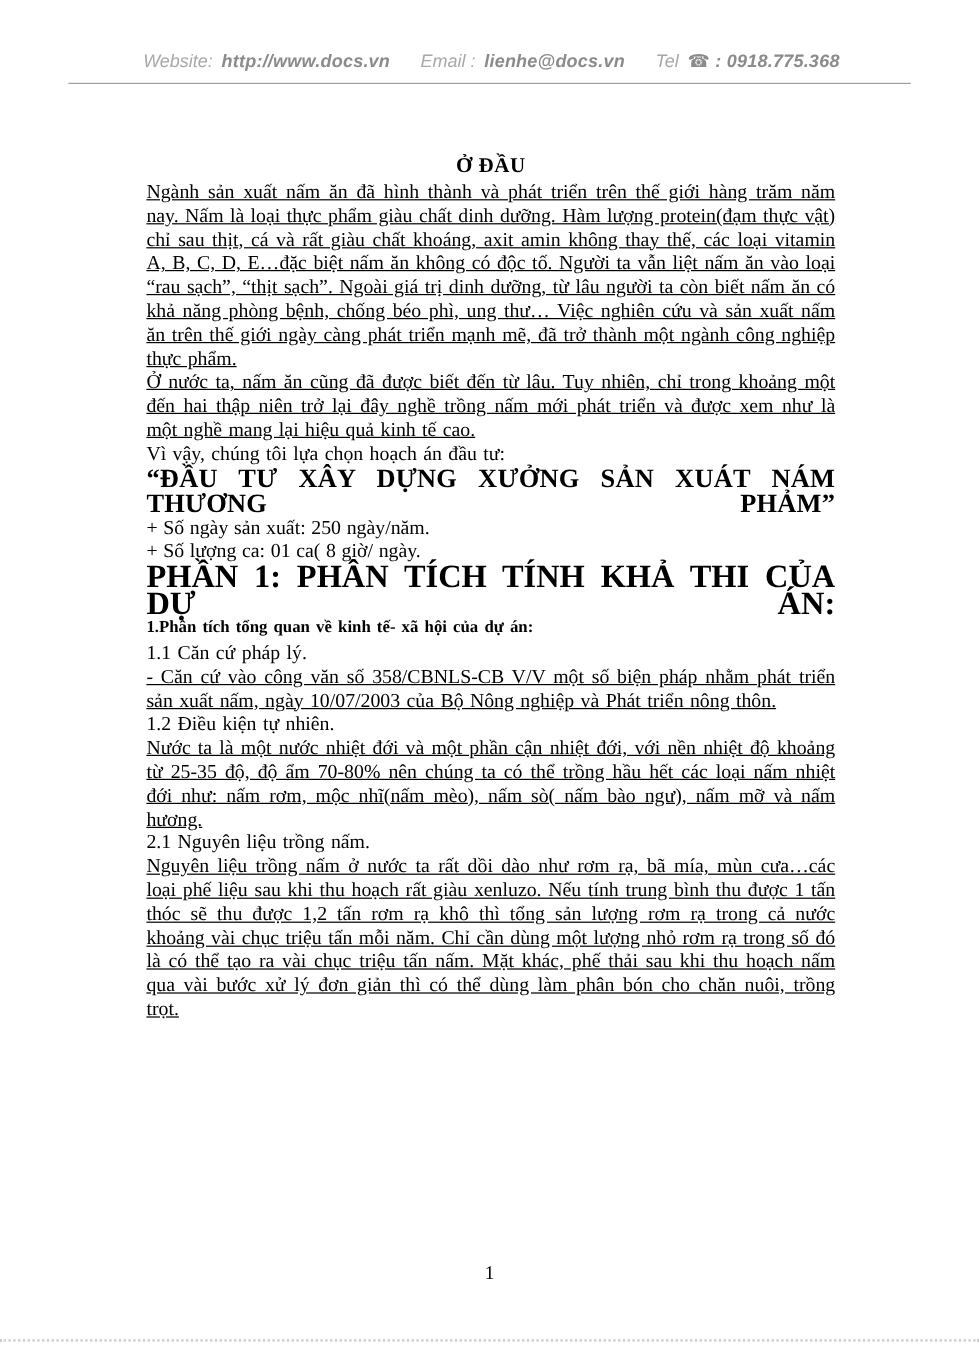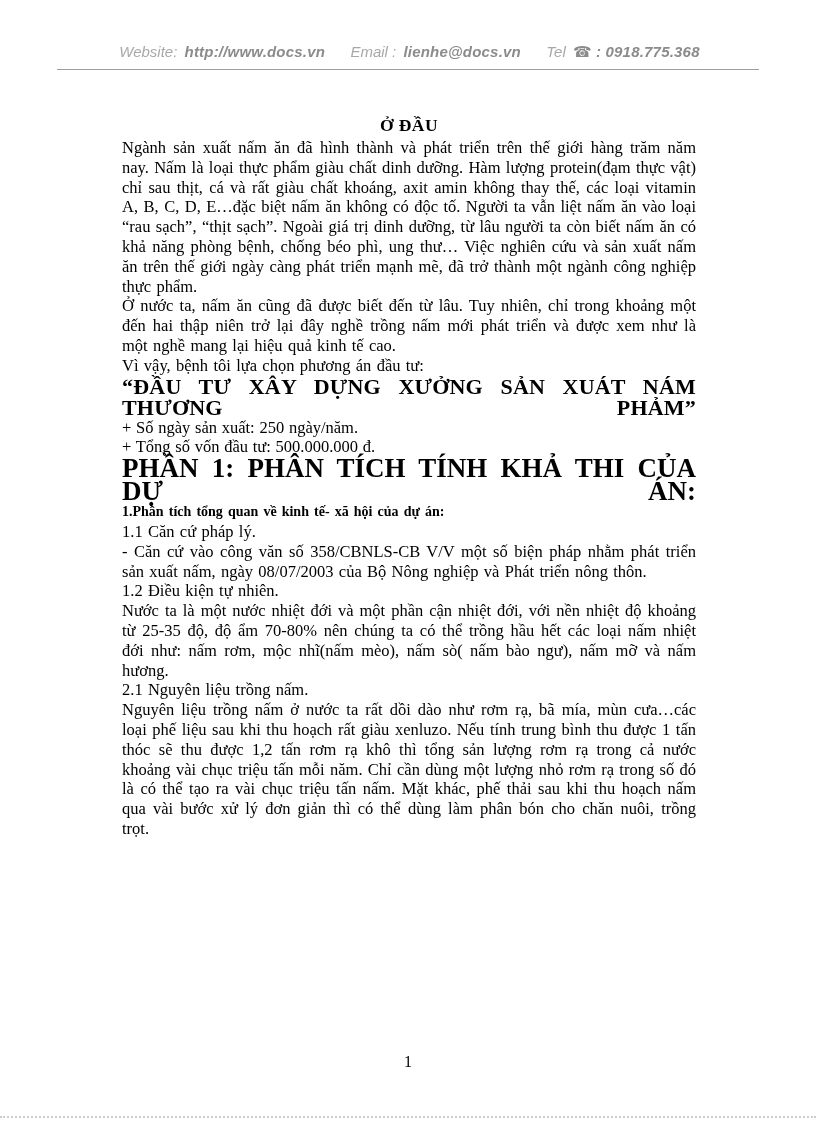--- a/index.html
+++ b/index.html
@@ -27,35 +27,36 @@
     white-space: nowrap;
   }
   .hdr-label { color: #a8a8a8; font-weight: normal; margin: 0 3px; }
   .hdr-value { color: #8b8b8b; font-weight: bold; letter-spacing: 0.2px; }
   .hdr-gap   { display: inline-block; width: 14px; }
   .phone-glyph { font-style: normal; color: #8b8b8b; }
 
   
   .content {
     position: absolute;
-    left: 122px; top: 112px; width: 574px;
+    left: 122px; top: 124px; width: 574px;
     font-size: 16.5px;
     line-height: 19.8px;
   }
   .blk { margin: 0; }
   .blk-title {
     text-align: center;
     font-weight: bold;
     font-size: 17.5px;
     line-height: 26px;
     letter-spacing: 0.4px;
   }
   .blk-p {
     text-align: justify;
     word-spacing: 1.2px;
+    text-decoration: underline;
   }
   .blk-line { word-spacing: 1.2px; }
   .blk-item { word-spacing: 0.6px; }
   .blk-quote {
     font-weight: bold;
     font-size: 22px;
     line-height: 21px;
     text-align: justify;
     text-align-last: justify;
     letter-spacing: 0.2px;
@@ -101,28 +102,28 @@
     <span class="hdr-gap"></span>
     <span class="hdr-label">Tel</span>
     <span class="hdr-value phone-glyph">☎</span>
     <span class="hdr-value">: 0918.775.368</span>
   </div>
 
   <div class="content">
       <div class="blk blk-title">Ở ĐẦU</div>
       <div class="blk blk-p">Ngành sản xuất nấm ăn đã hình thành và phát triển trên thế giới hàng trăm năm nay. Nấm là loại thực phẩm giàu chất dinh dưỡng. Hàm lượng protein(đạm thực vật) chỉ sau thịt, cá và rất giàu chất khoáng, axit amin không thay thế, các loại vitamin A, B, C, D, E…đặc biệt nấm ăn không có độc tố. Người ta vẫn liệt nấm ăn vào loại “rau sạch”, “thịt sạch”. Ngoài giá trị dinh dưỡng, từ lâu người ta còn biết nấm ăn có khả năng phòng bệnh, chống béo phì, ung thư… Việc nghiên cứu và sản xuất nấm ăn trên thế giới ngày càng phát triển mạnh mẽ, đã trở thành một ngành công nghiệp thực phẩm.</div>
       <div class="blk blk-p">Ở nước ta, nấm ăn cũng đã được biết đến từ lâu. Tuy nhiên, chỉ trong khoảng một đến hai thập niên trở lại đây nghề trồng nấm mới phát triển và được xem như là một nghề mang lại hiệu quả kinh tế cao.</div>
-      <div class="blk blk-line">Vì vậy, bệnh tôi lựa chọn phương án đầu tư:</div>
+      <div class="blk blk-line">Vì vậy, chúng tôi lựa chọn hoạch án đầu tư:</div>
       <div class="blk blk-quote">“ĐẦU TƯ XÂY DỰNG XƯỞNG SẢN XUÁT NÁM THƯƠNG PHẢM”</div>
       <div class="blk blk-item">+ Số ngày sản xuất: 250 ngày/năm.</div>
-      <div class="blk blk-item">+ Tổng số vốn đầu tư: 500.000.000 đ.</div>
+      <div class="blk blk-item">+ Số lượng ca: 01 ca( 8 giờ/ ngày.</div>
       <div class="blk blk-h1">PHẦN 1: PHÂN TÍCH TÍNH KHẢ THI CỦA DỰ ÁN:</div>
       <div class="blk blk-h2">1.Phân tích tổng quan về kinh tế- xã hội của dự án:</div>
       <div class="blk blk-line">1.1 Căn cứ pháp lý.</div>
-      <div class="blk blk-p">- Căn cứ vào công văn số 358/CBNLS-CB V/V một số biện pháp nhằm phát triển sản xuất nấm, ngày 08/07/2003 của Bộ Nông nghiệp và Phát triển nông thôn.</div>
+      <div class="blk blk-p">- Căn cứ vào công văn số 358/CBNLS-CB V/V một số biện pháp nhằm phát triển sản xuất nấm, ngày 10/07/2003 của Bộ Nông nghiệp và Phát triển nông thôn.</div>
       <div class="blk blk-line">1.2 Điều kiện tự nhiên.</div>
       <div class="blk blk-p">Nước ta là một nước nhiệt đới và một phần cận nhiệt đới, với nền nhiệt độ khoảng từ 25-35 độ, độ ẩm 70-80% nên chúng ta có thể trồng hầu hết các loại nấm nhiệt đới như: nấm rơm, mộc nhĩ(nấm mèo), nấm sò( nấm bào ngư), nấm mỡ và nấm hương.</div>
       <div class="blk blk-line">2.1 Nguyên liệu trồng nấm.</div>
       <div class="blk blk-p">Nguyên liệu trồng nấm ở nước ta rất dồi dào như rơm rạ, bã mía, mùn cưa…các loại phế liệu sau khi thu hoạch rất giàu xenluzo. Nếu tính trung bình thu được 1 tấn thóc sẽ thu được 1,2 tấn rơm rạ khô thì tổng sản lượng rơm rạ trong cả nước khoảng vài chục triệu tấn mỗi năm. Chỉ cần dùng một lượng nhỏ rơm rạ trong số đó là có thể tạo ra vài chục triệu tấn nấm. Mặt khác, phế thải sau khi thu hoạch nấm qua vài bước xử lý đơn giản thì có thể dùng làm phân bón cho chăn nuôi, trồng trọt.</div>
     </div>
 
   <div class="page-num">1</div>
 
   <div class="bottom-rule"></div>
 

